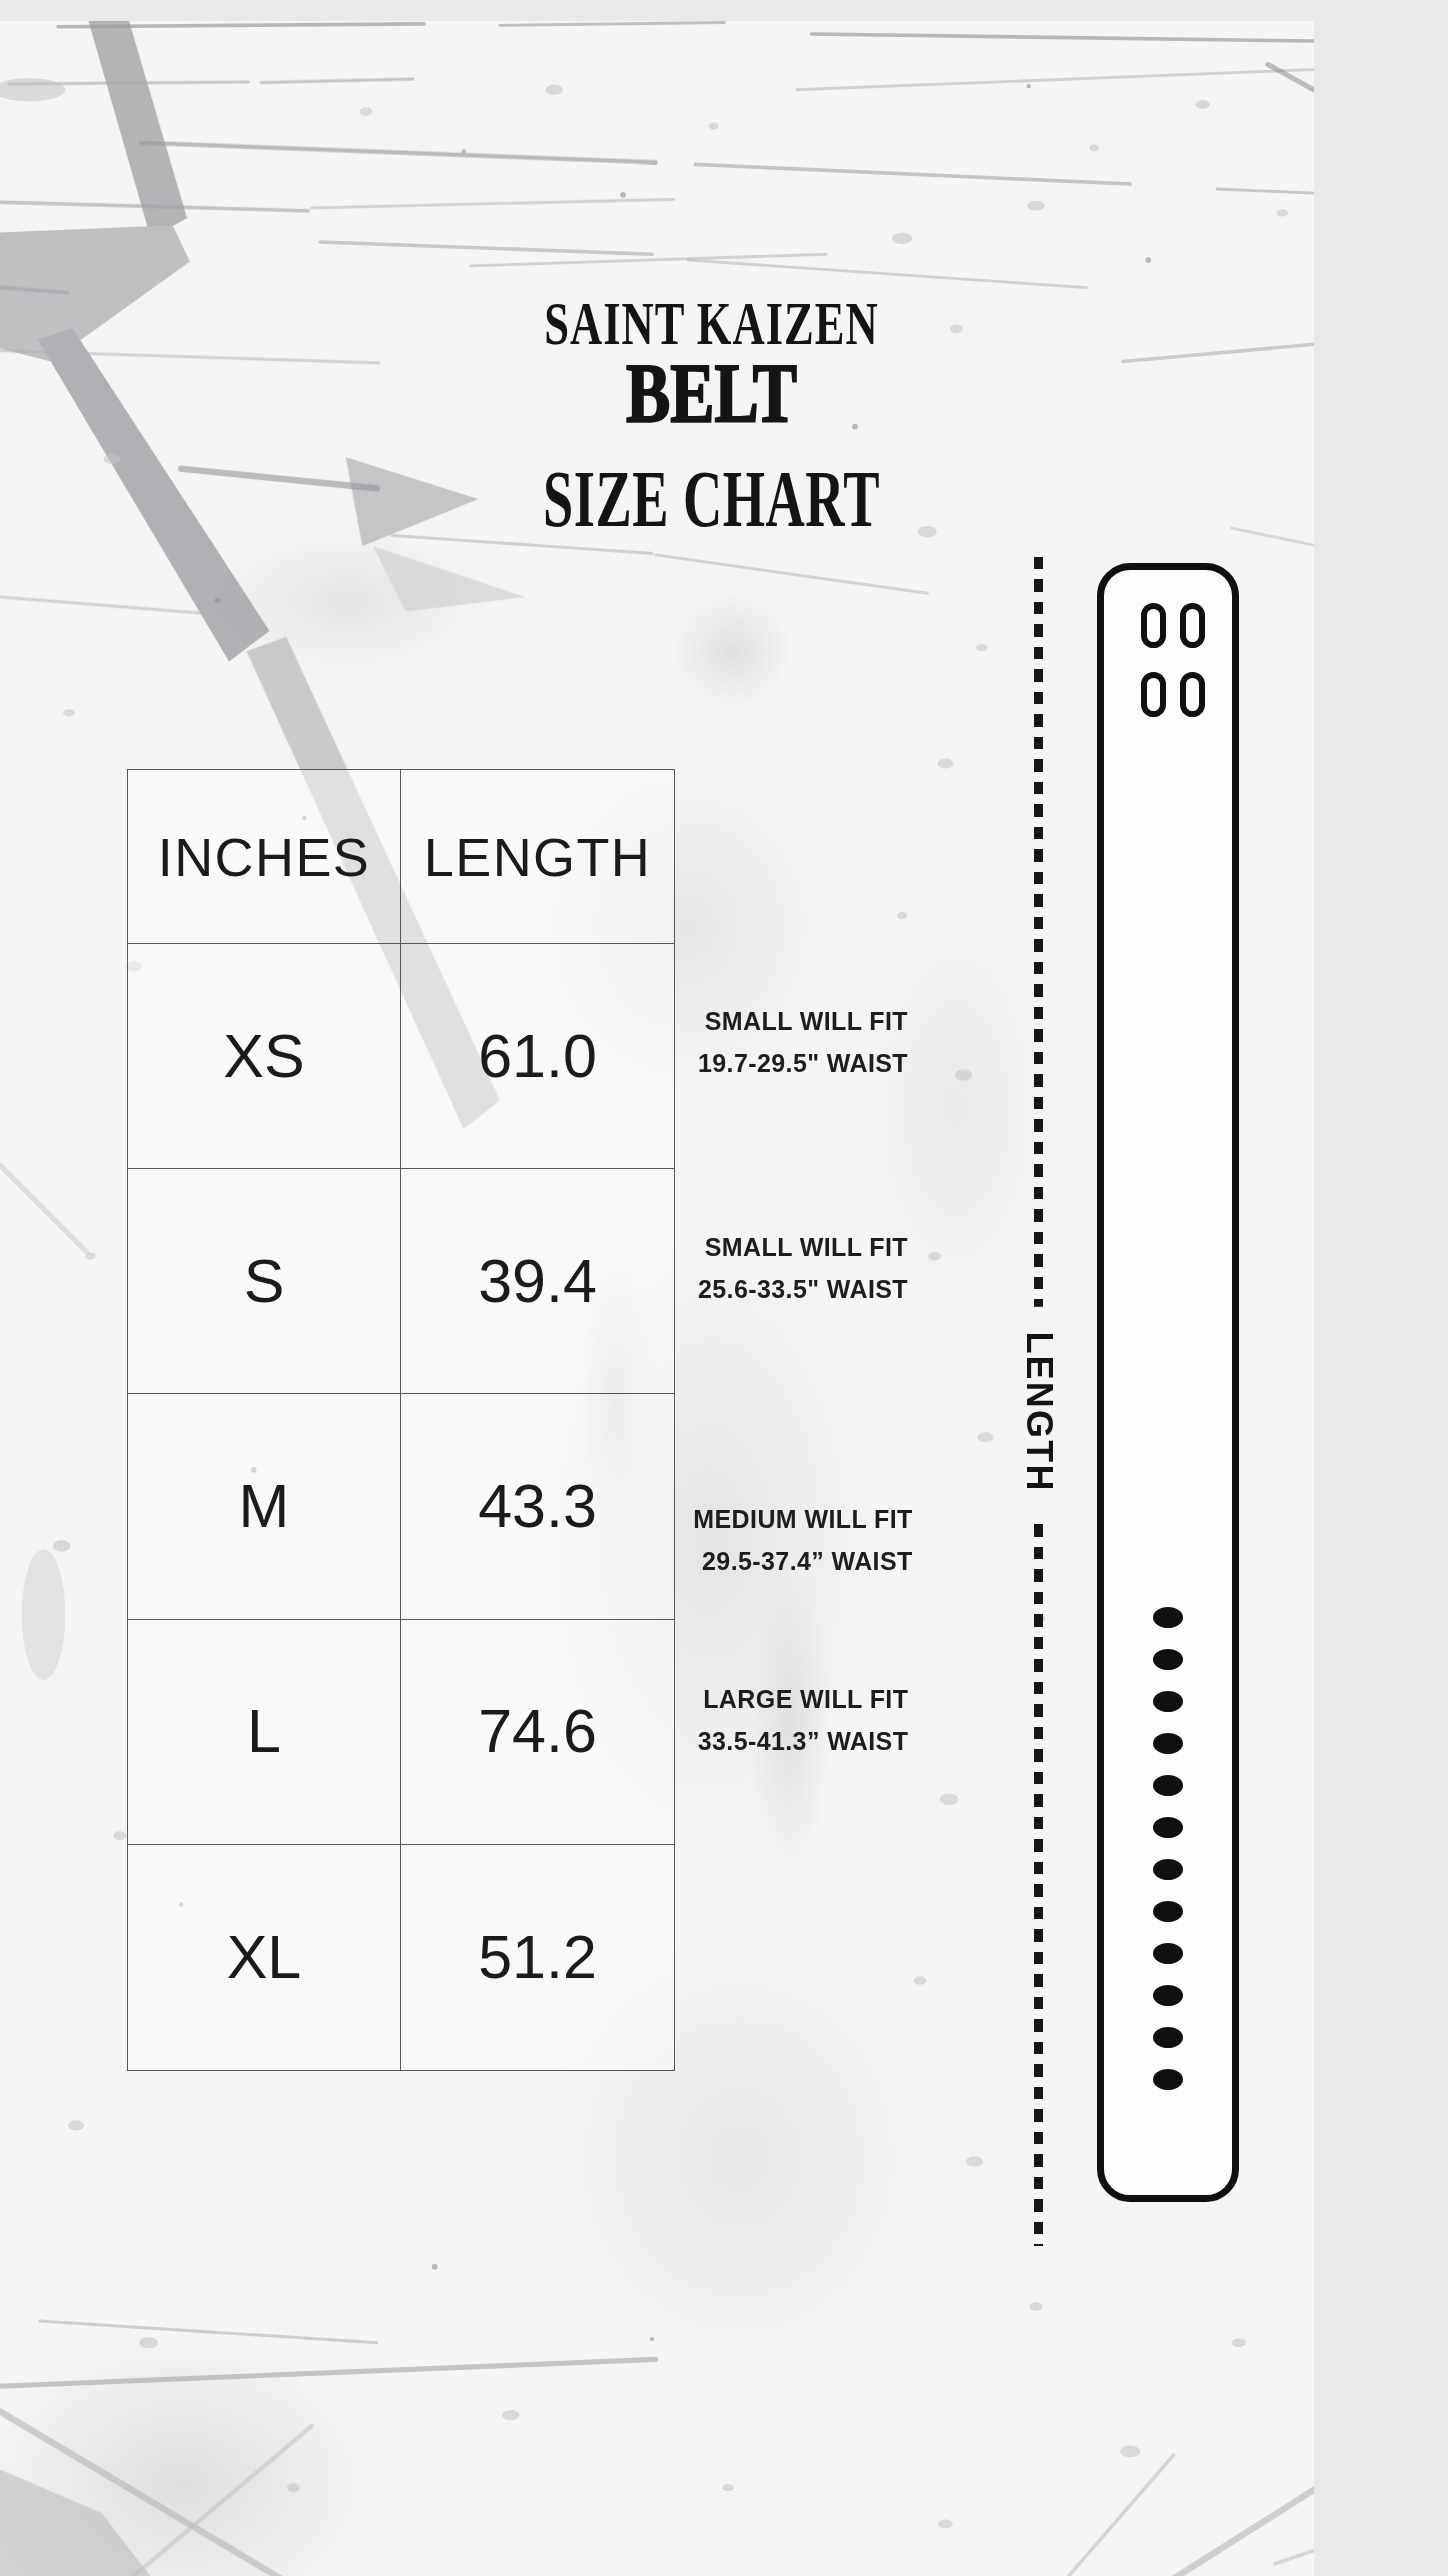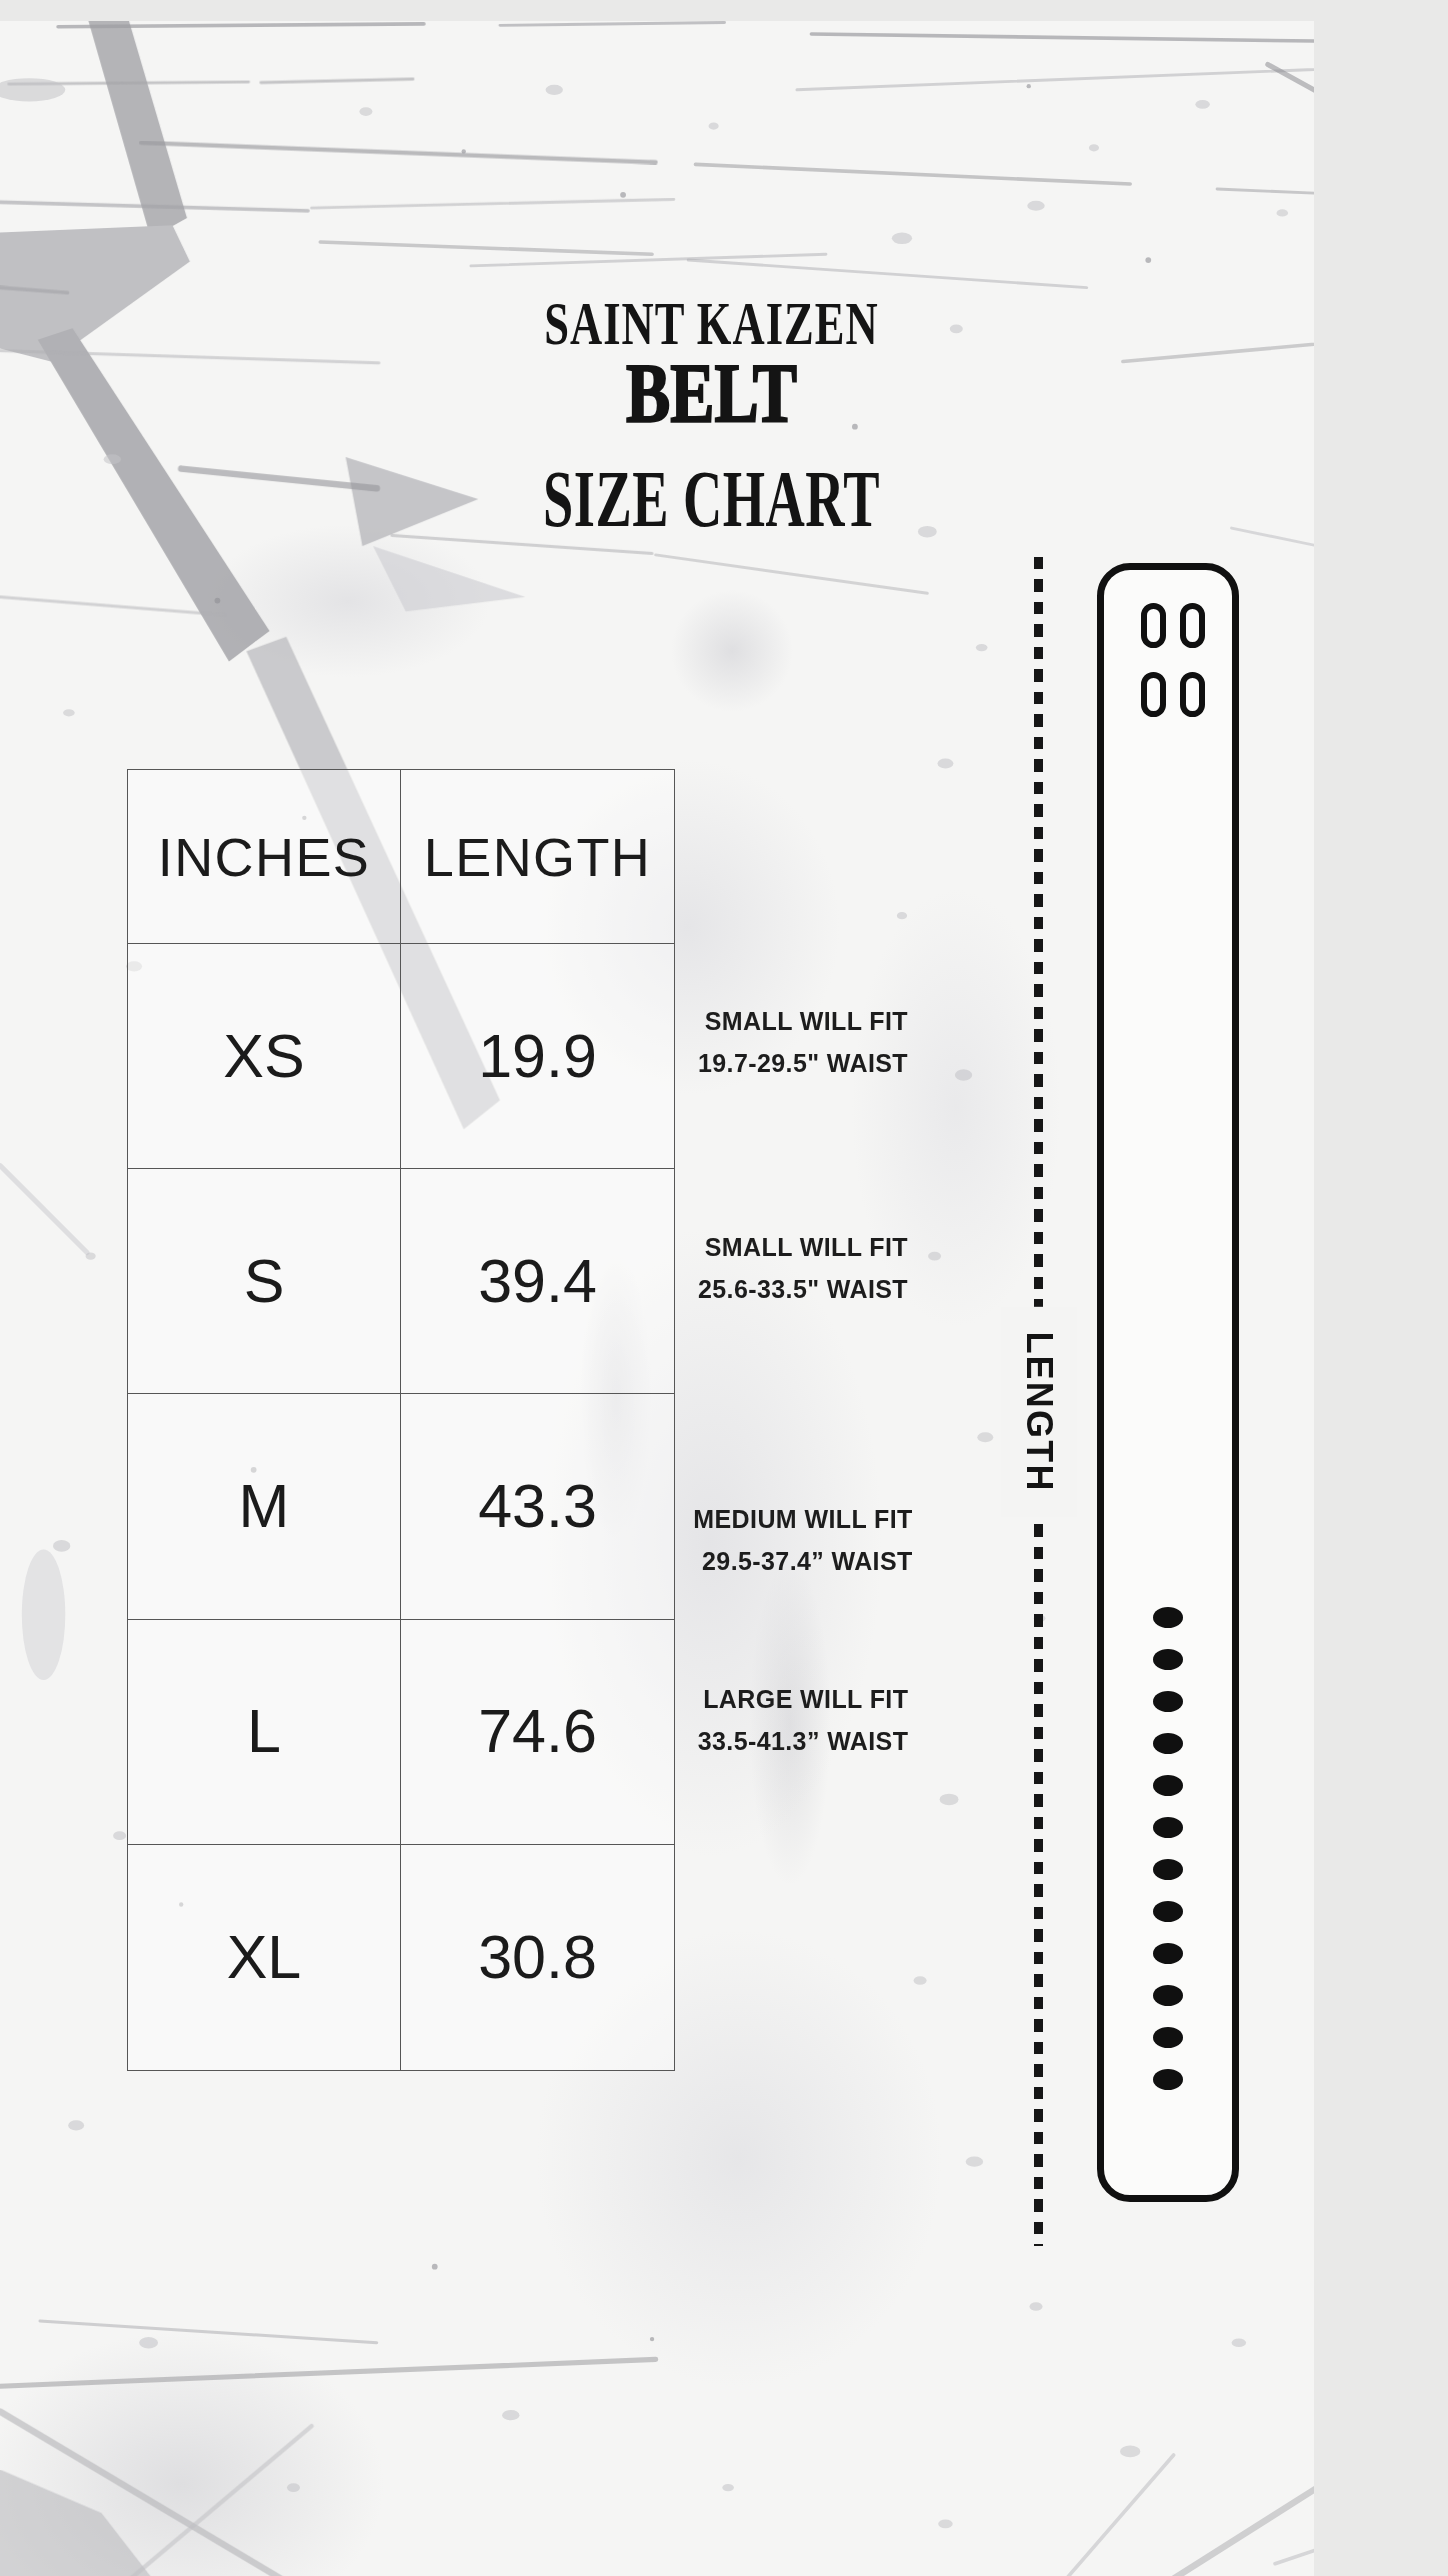--- a/index.html
+++ b/index.html
@@ -184,33 +184,33 @@
 
   <div class="title-line brand">SAINT KAIZEN</div>
   <div class="title-line product">BELT</div>
   <div class="title-line subtitle">SIZE CHART</div>
 
   <div class="size-table">
     <div class="cell header">INCHES</div>
     <div class="cell header">LENGTH</div>
 
     <div class="cell value">XS</div>
-    <div class="cell value">19.9</div>
+    <div class="cell value">61.0</div>
 
     <div class="cell value">S</div>
     <div class="cell value">39.4</div>
 
     <div class="cell value">M</div>
     <div class="cell value">43.3</div>
 
     <div class="cell value">L</div>
     <div class="cell value">74.6</div>
 
     <div class="cell value">XL</div>
-    <div class="cell value">30.8</div>
+    <div class="cell value">51.2</div>
   </div>
 
   <div class="note note-1">
     <span class="note-line">SMALL WILL FIT</span>
     <span class="note-line">19.7-29.5" WAIST</span>
   </div>
   <div class="note note-2">
     <span class="note-line">SMALL WILL FIT</span>
     <span class="note-line">25.6-33.5" WAIST</span>
   </div>

